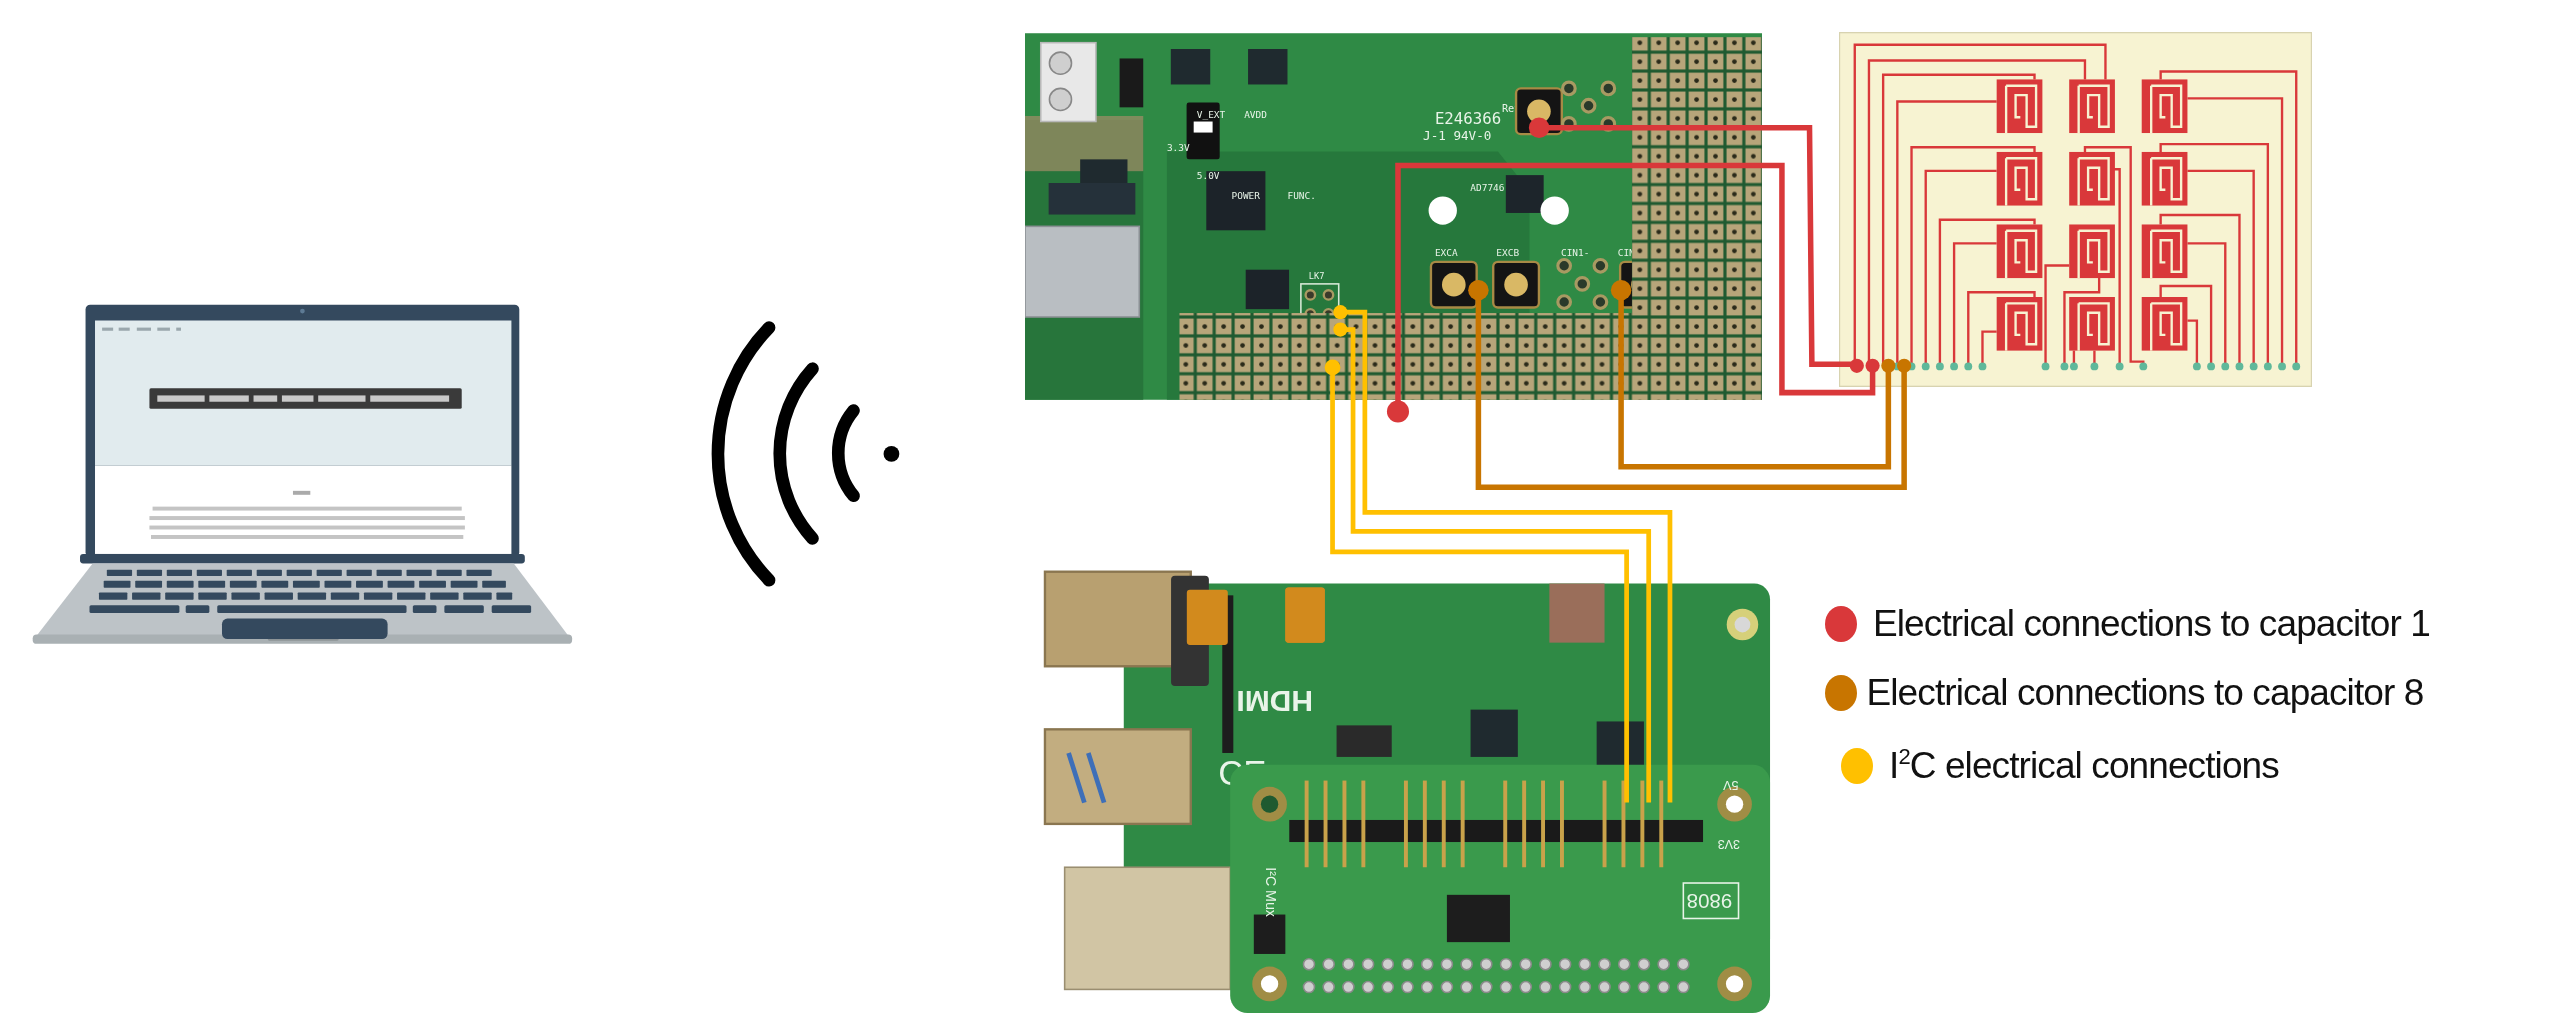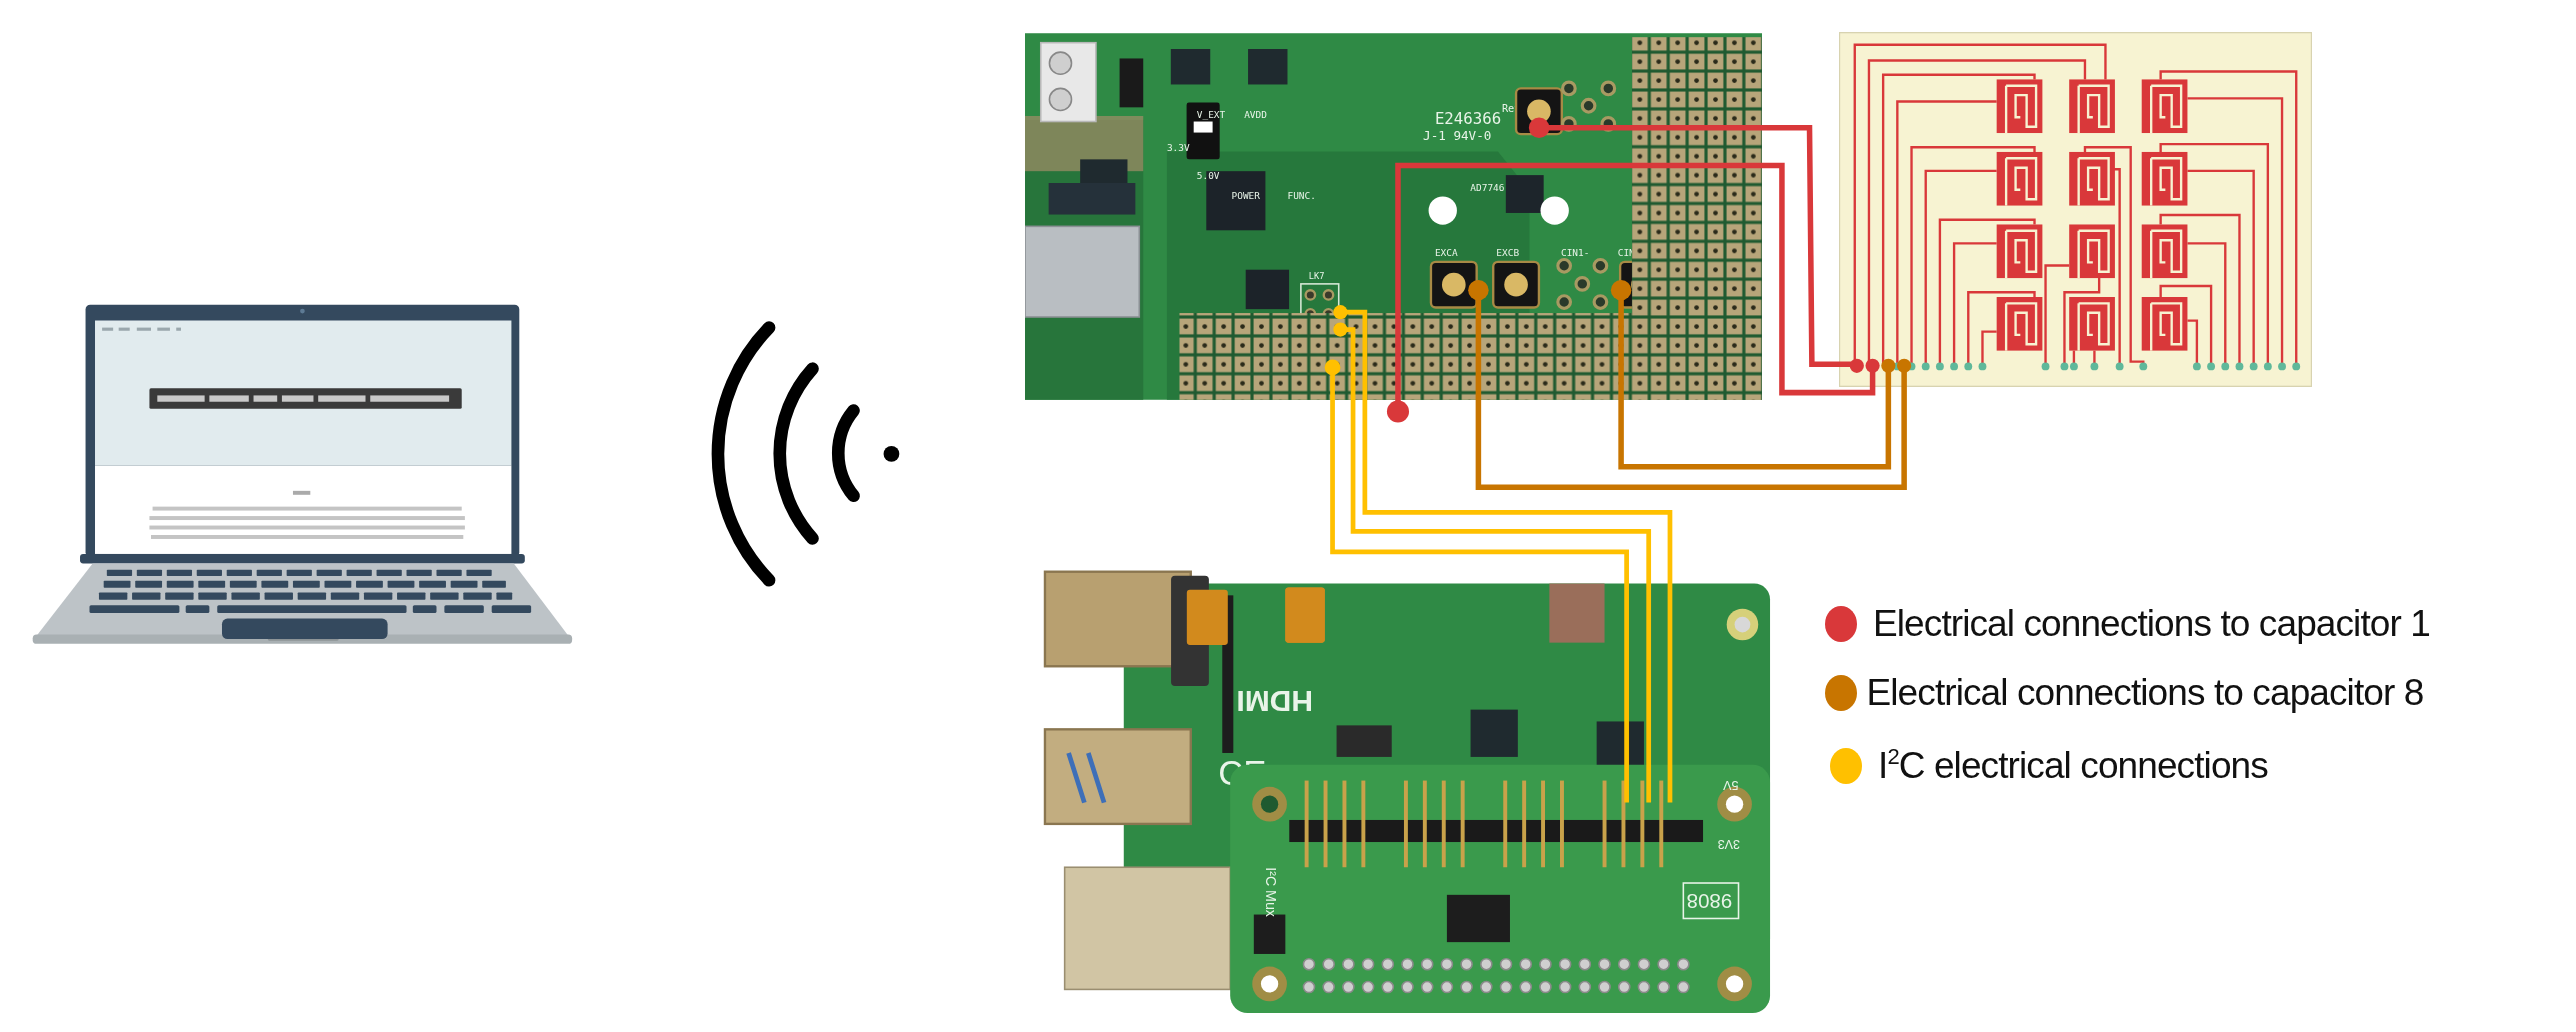--- a/index.html
+++ b/index.html
@@ -457,18 +457,18 @@
 
 <div class="legend">
   <div class="legend-item" style="left:0;top:0;">
     <span class="legend-dot" style="background:#D9383A;"></span>
     <span class="legend-text">Electrical connections to capacitor 1</span>
   </div>
   <div class="legend-item" style="left:0;top:69px;">
     <span class="legend-dot" style="background:#C87500;margin-right:9.5px;"></span>
     <span class="legend-text">Electrical connections to capacitor 8</span>
   </div>
-  <div class="legend-item" style="left:5px;top:142px;">
+  <div class="legend-item" style="left:16px;top:142px;">
     <span class="legend-dot" style="background:#FFC000;"></span>
     <span class="legend-text"><span>I</span><sup>2</sup><span>C electrical connections</span></span>
   </div>
 </div>
 
 
 </body></html>

